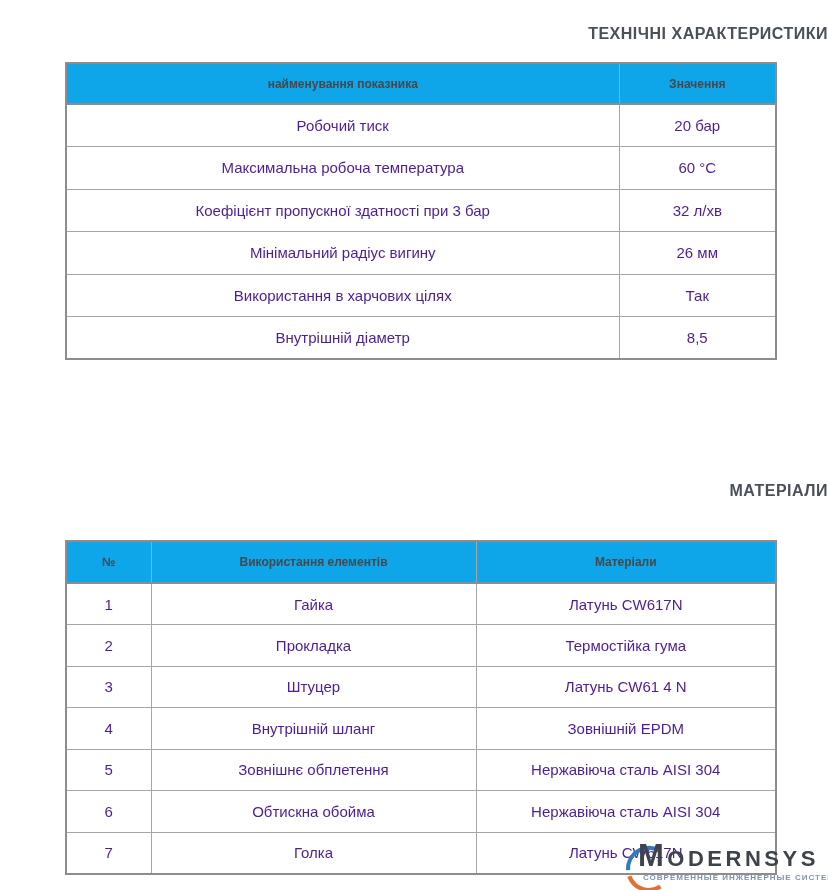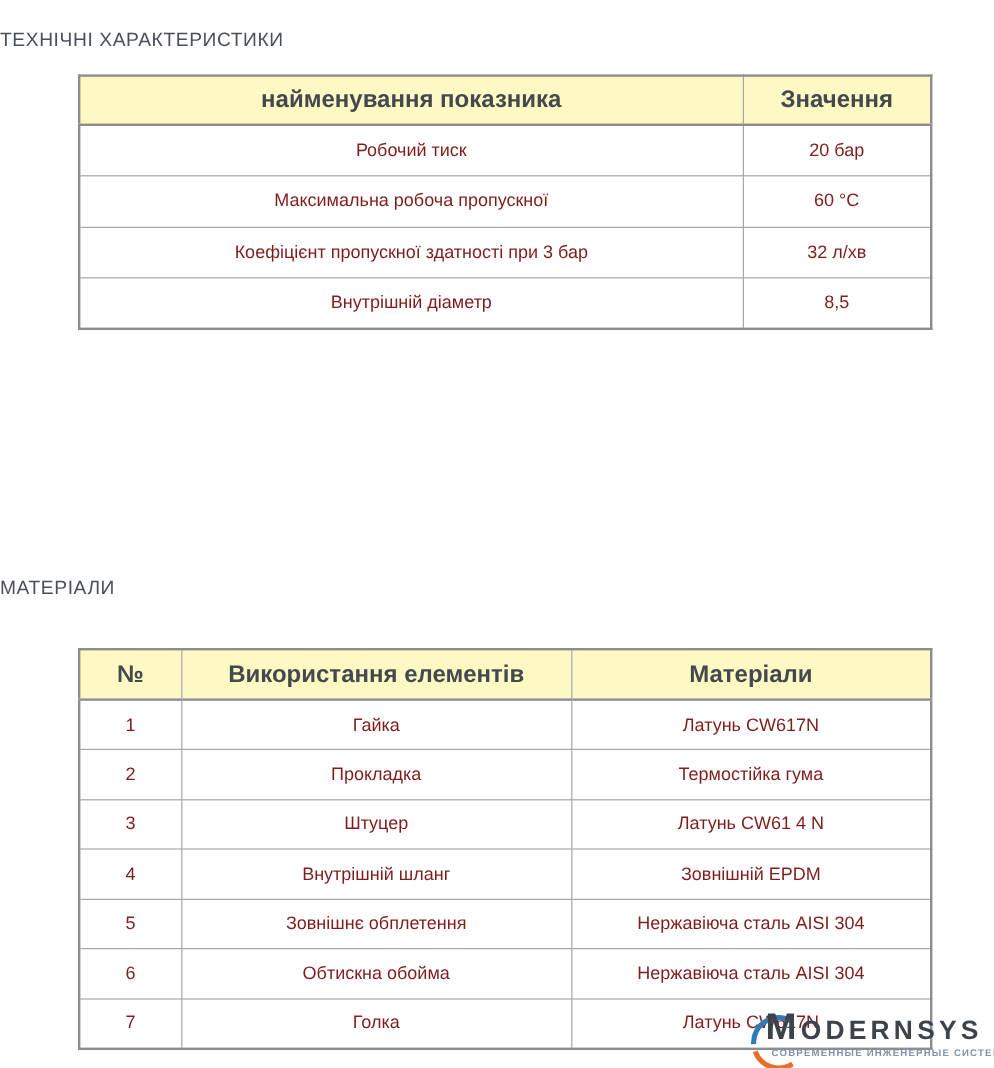--- a/index.html
+++ b/index.html
@@ -3,42 +3,42 @@
 <meta charset="utf-8">
 <style>
   html,body { margin:0; padding:0; }
   body {
     width:828px; height:890px; position:relative;
     background:#ffffff; overflow:hidden;
     font-family:"Liberation Sans", sans-serif;
   }
   .section-title {
     position:absolute; left:0; width:100%; margin:0;
-    text-align:left; font-size:16px; font-weight:normal;
+    text-align:right; font-size:16px; font-weight:bold;
     color:#4a5058; letter-spacing:0.5px;
   }
   .t1 { top:25px; }
   .t2 { top:482px; }
 
   table.tbl {
     position:absolute; left:65px; width:710px;
     border-collapse:collapse; table-layout:fixed;
     border:2px solid #8d8d8d;
   }
   .tbl th, .tbl td {
     border:1px solid #a6a6a6;
     text-align:center; vertical-align:middle;
     padding:0 6px; overflow:hidden;
   }
   .tbl th {
-    background:#fef9c3;
+    background:#0ea5e9;
     border-bottom:2px solid #8d8d8d;
-    font-size:20px; font-weight:bold; color:#43494f;
+    font-size:12px; font-weight:bold; color:#43494f;
   }
-  .tbl td { font-size:15px; font-weight:normal; color:#7f1d1d; }
+  .tbl td { font-size:15px; font-weight:normal; color:#4c1d95; }
 
   table.specs { top:62px; }
   .specs thead tr { height:41px; }
   .specs tbody tr { height:42.5px; }
 
   table.materials { top:540px; }
   .materials thead tr { height:42px; }
   .materials tbody tr { height:41.5px; }
 
   .logo { position:absolute; left:596px; top:842px; width:232px; height:48px; }
@@ -73,26 +73,34 @@
         <th>найменування показника</th>
         <th>Значення</th>
       </tr>
     </thead>
     <tbody>
       <tr>
         <td>Робочий тиск</td>
         <td>20 бар</td>
       </tr>
       <tr>
-        <td>Максимальна робоча пропускної</td>
+        <td>Максимальна робоча температура</td>
         <td>60 °C</td>
       </tr>
       <tr>
         <td>Коефіцієнт пропускної здатності при 3 бар</td>
         <td>32 л/хв</td>
+      </tr>
+      <tr>
+        <td>Мінімальний радіус вигину</td>
+        <td>26 мм</td>
+      </tr>
+      <tr>
+        <td>Використання в харчових цілях</td>
+        <td>Так</td>
       </tr>
       <tr>
         <td>Внутрішній діаметр</td>
         <td>8,5</td>
       </tr>
     </tbody>
   </table>
 
   <h2 class="section-title t2">МАТЕРІАЛИ</h2>
 

